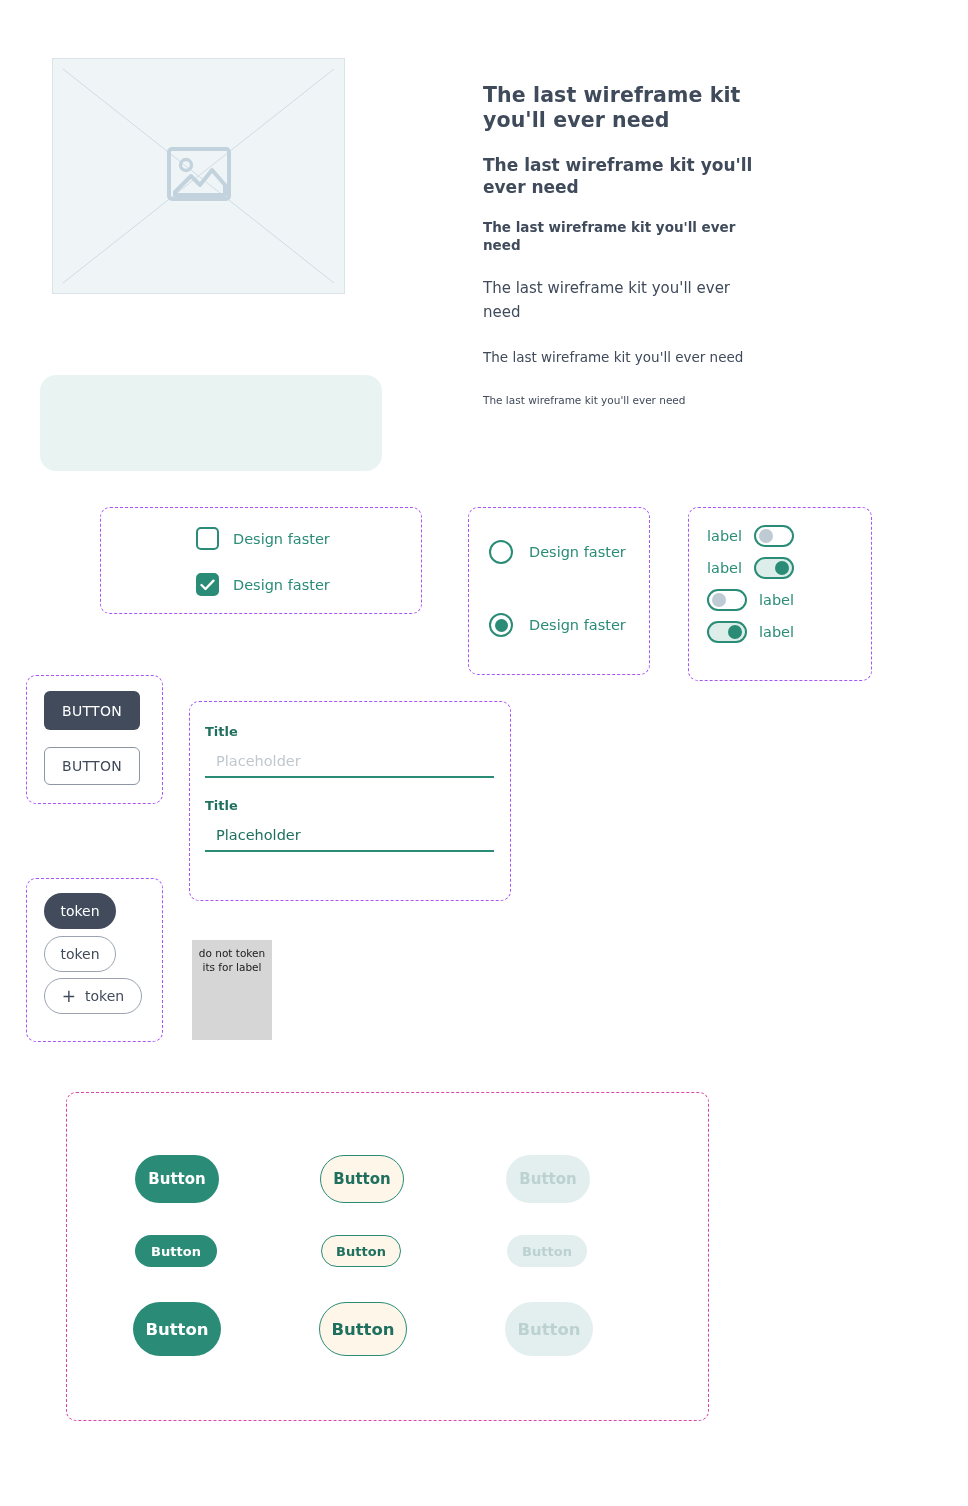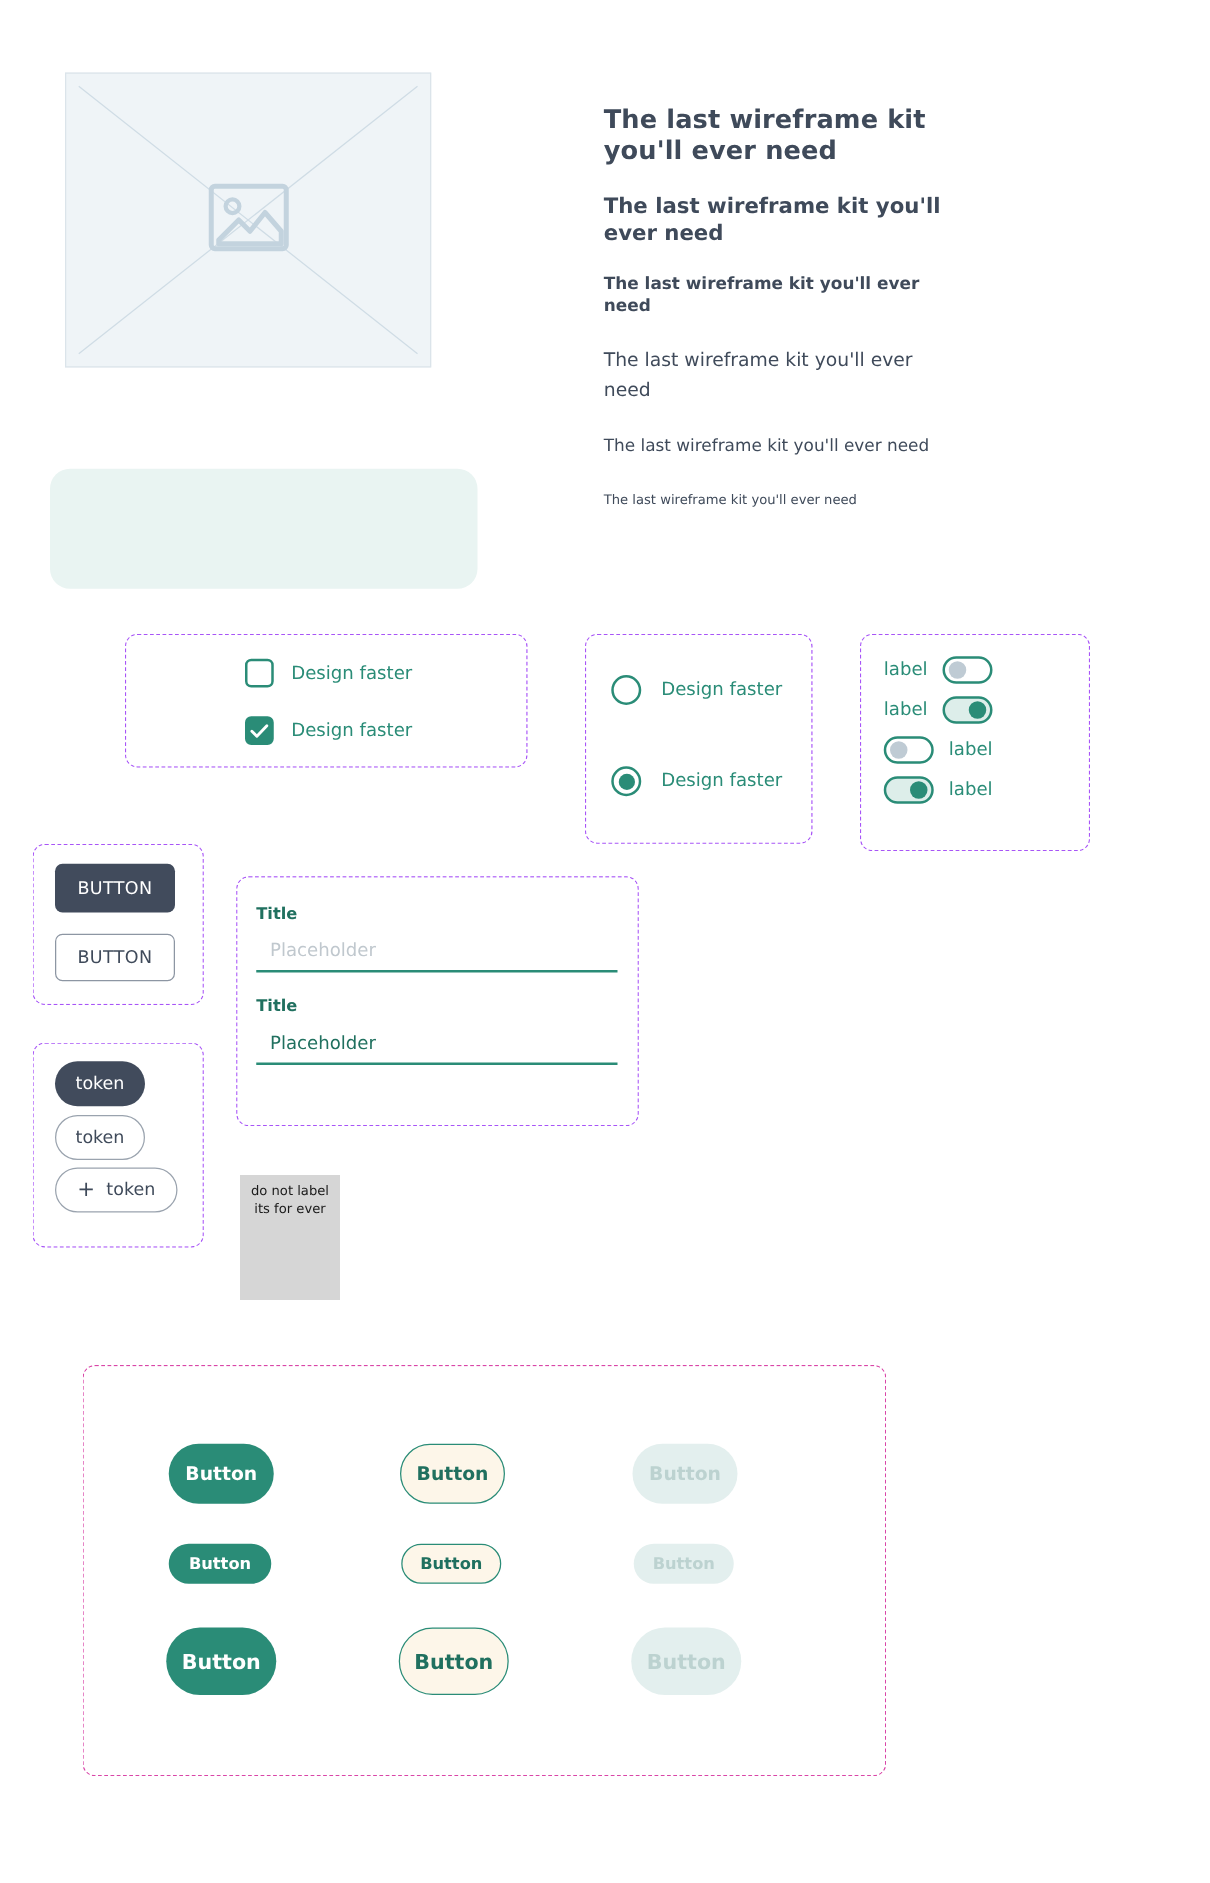--- a/index.html
+++ b/index.html
@@ -64,21 +64,21 @@
     border-radius: 10px;
     box-sizing: border-box;
     background: transparent;
   }
 
   #checkbox-group { left: 100px; top: 507px; width: 322px; height: 107px; }
   #radio-group    { left: 468px; top: 507px; width: 182px; height: 168px; }
   #toggle-group   { left: 688px; top: 507px; width: 184px; height: 174px; text-align: right; }
   #button-group   { left: 26px;  top: 675px; width: 137px; height: 129px; }
   #input-group    { left: 189px; top: 701px; width: 322px; height: 200px; }
-  #token-group    { left: 26px;  top: 834px; width: 137px; height: 164px; }
+  #token-group    { left: 26px;  top: 878px; width: 137px; height: 164px; }
   #showcase-group { left: 66px;  top: 1092px; width: 643px; height: 329px; }
 
   
   .cb-row { position: absolute; display: flex; align-items: center; gap: 14px; }
   .cb-box {
     width: 23px; height: 23px; box-sizing: border-box;
     border: 2.2px solid #2a8c77; border-radius: 5px;
     background: #ffffff;
   }
   .cb-box.checked {
@@ -294,22 +294,22 @@
   <div class="token token-outline" style="left:17px; top:57px; width:72px; height:36px;">
     <span>token</span>
   </div>
   <div class="token token-outline" style="left:17px; top:99px; width:98px; height:36px;">
     <span class="token-plus">+</span>
     <span>token</span>
   </div>
 </div>
 
 <div class="abs" id="card-note">
-  <div>do not label</div>
-  <div>its for ever</div>
+  <div>do not token</div>
+  <div>its for label</div>
 </div>
 
 <div class="abs dash-magenta" id="showcase-group">
 
   <button class="pill pill-primary" style="left:68px; top:62px; width:84px; height:48px; font-size:15px;">Button</button>
   <button class="pill pill-outline" style="left:253px; top:62px; width:84px; height:48px; font-size:15px;">Button</button>
   <button class="pill pill-disabled" style="left:439px; top:62px; width:84px; height:48px; font-size:15px;">Button</button>
 
   <button class="pill pill-primary" style="left:68px; top:142px; width:82px; height:32px; font-size:13px;">Button</button>
   <button class="pill pill-outline" style="left:254px; top:142px; width:80px; height:32px; font-size:13px;">Button</button>

